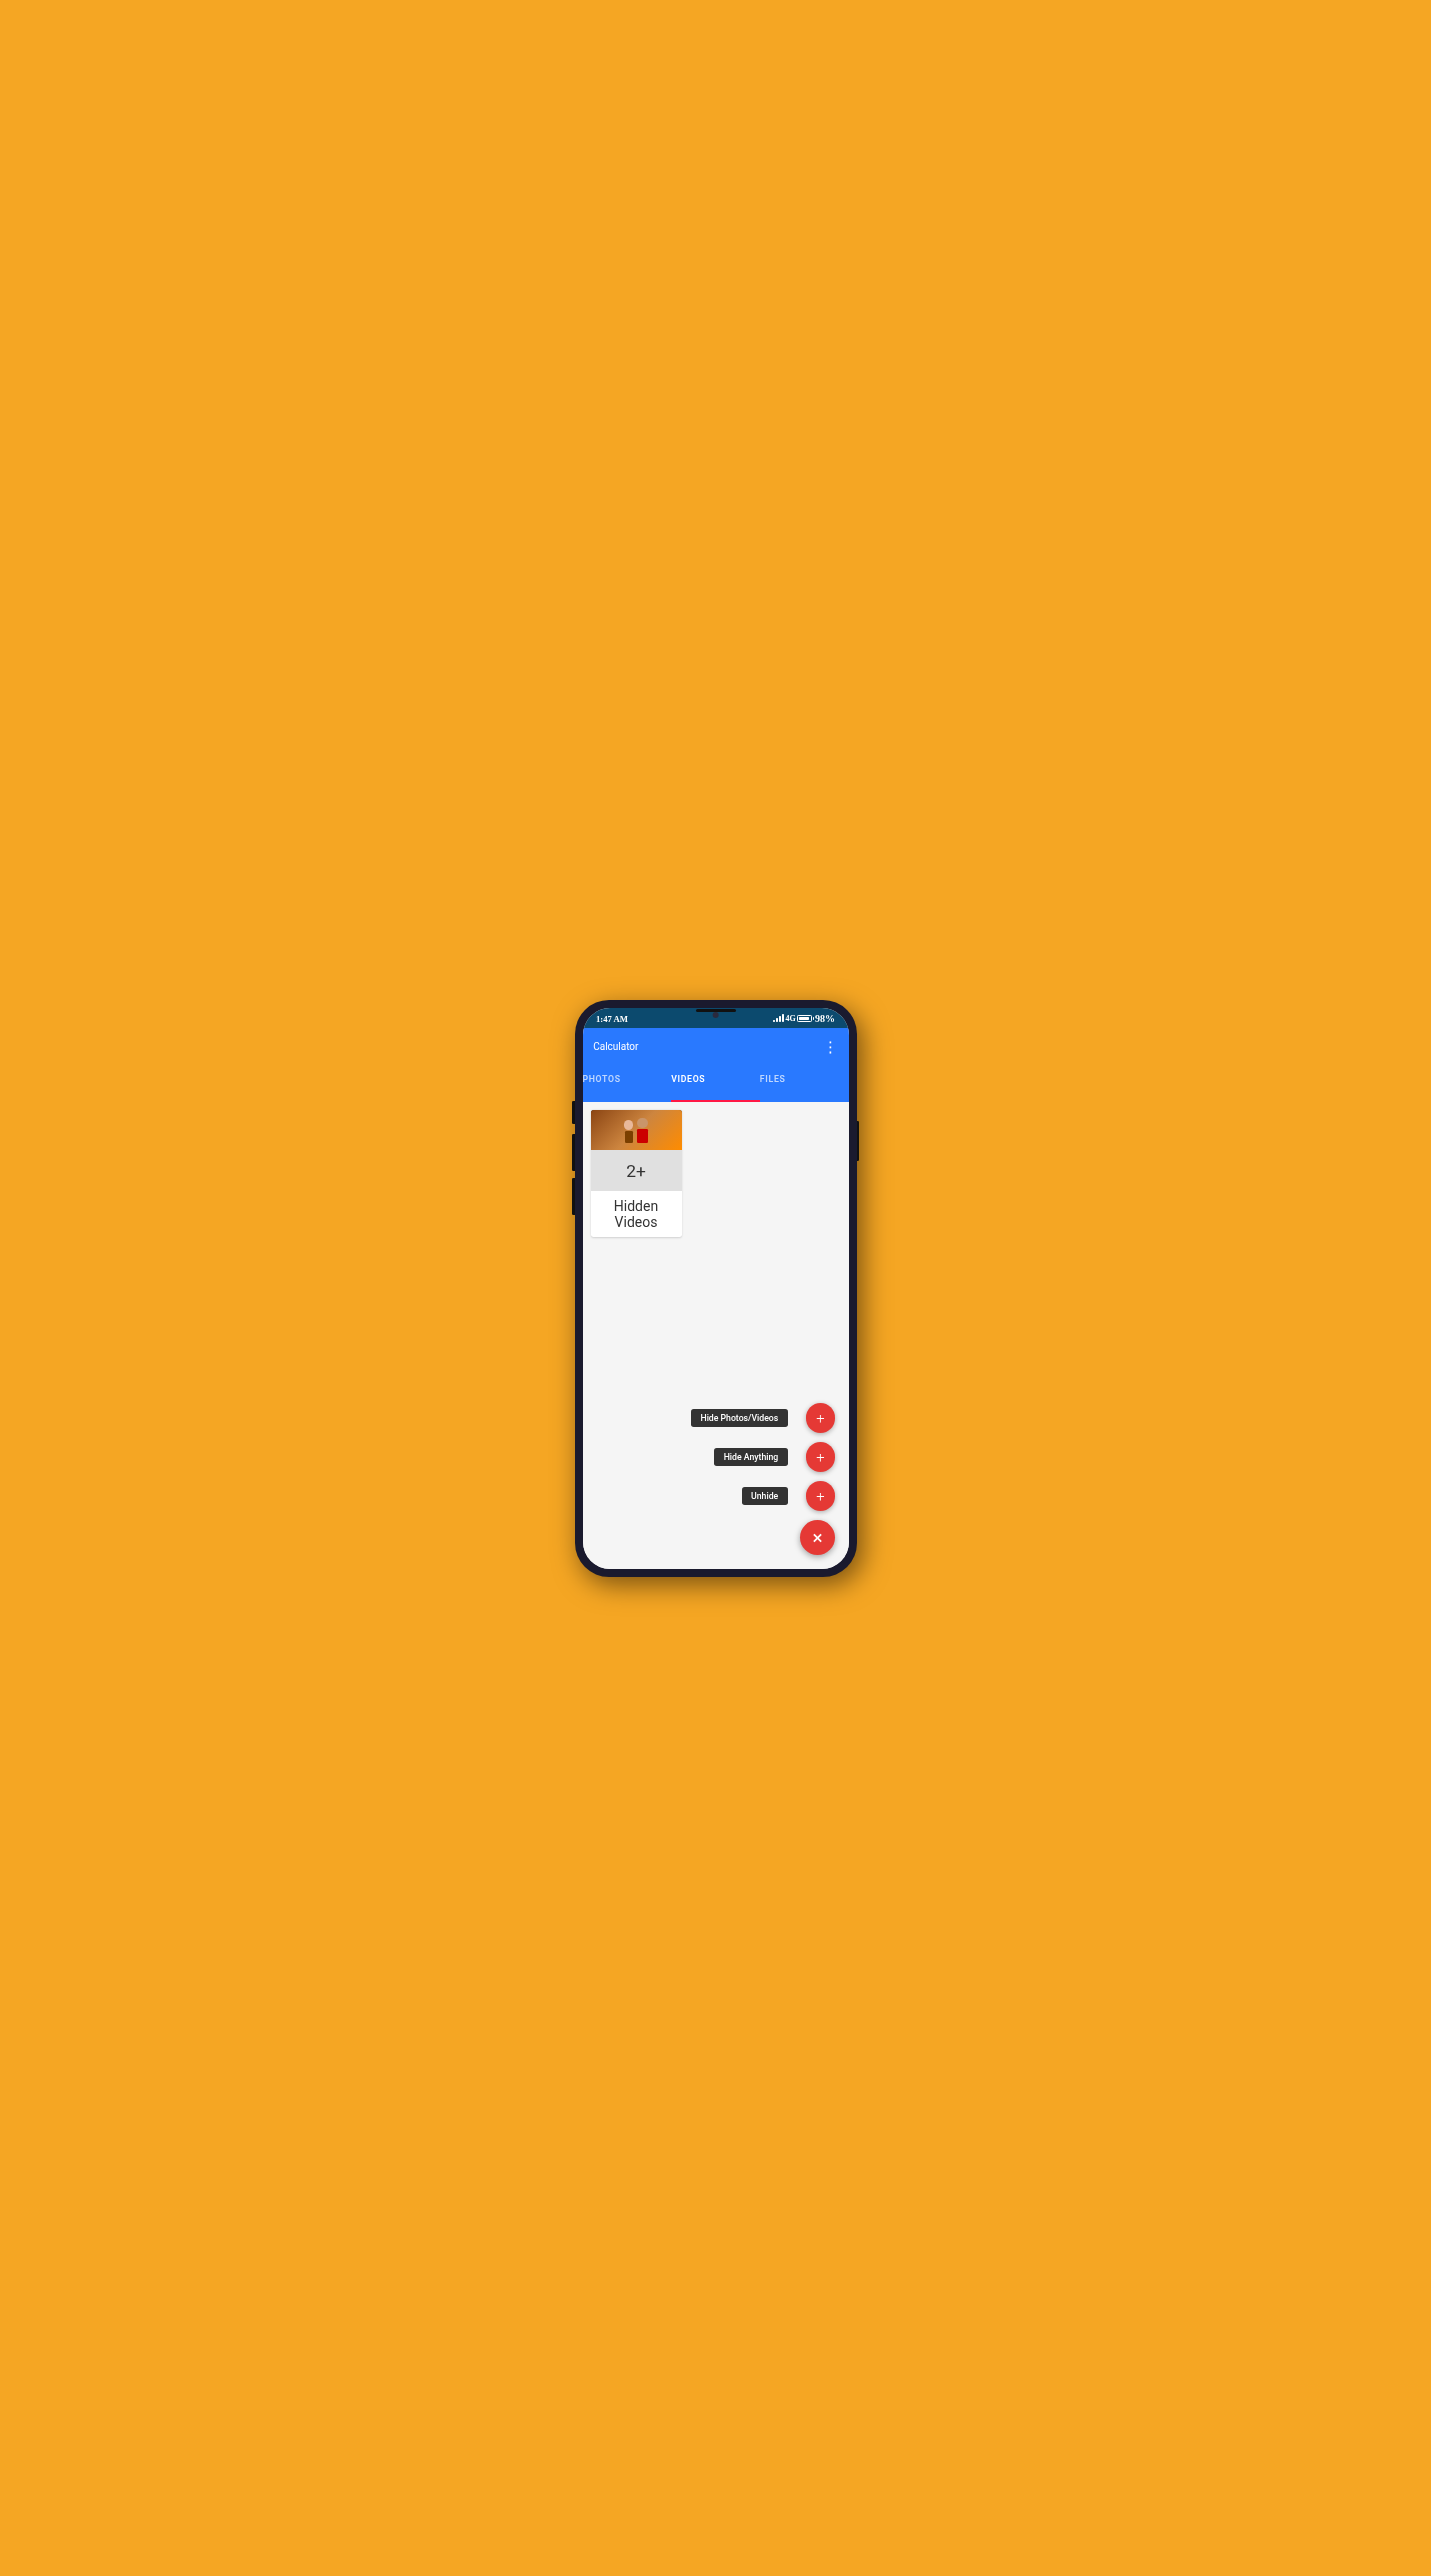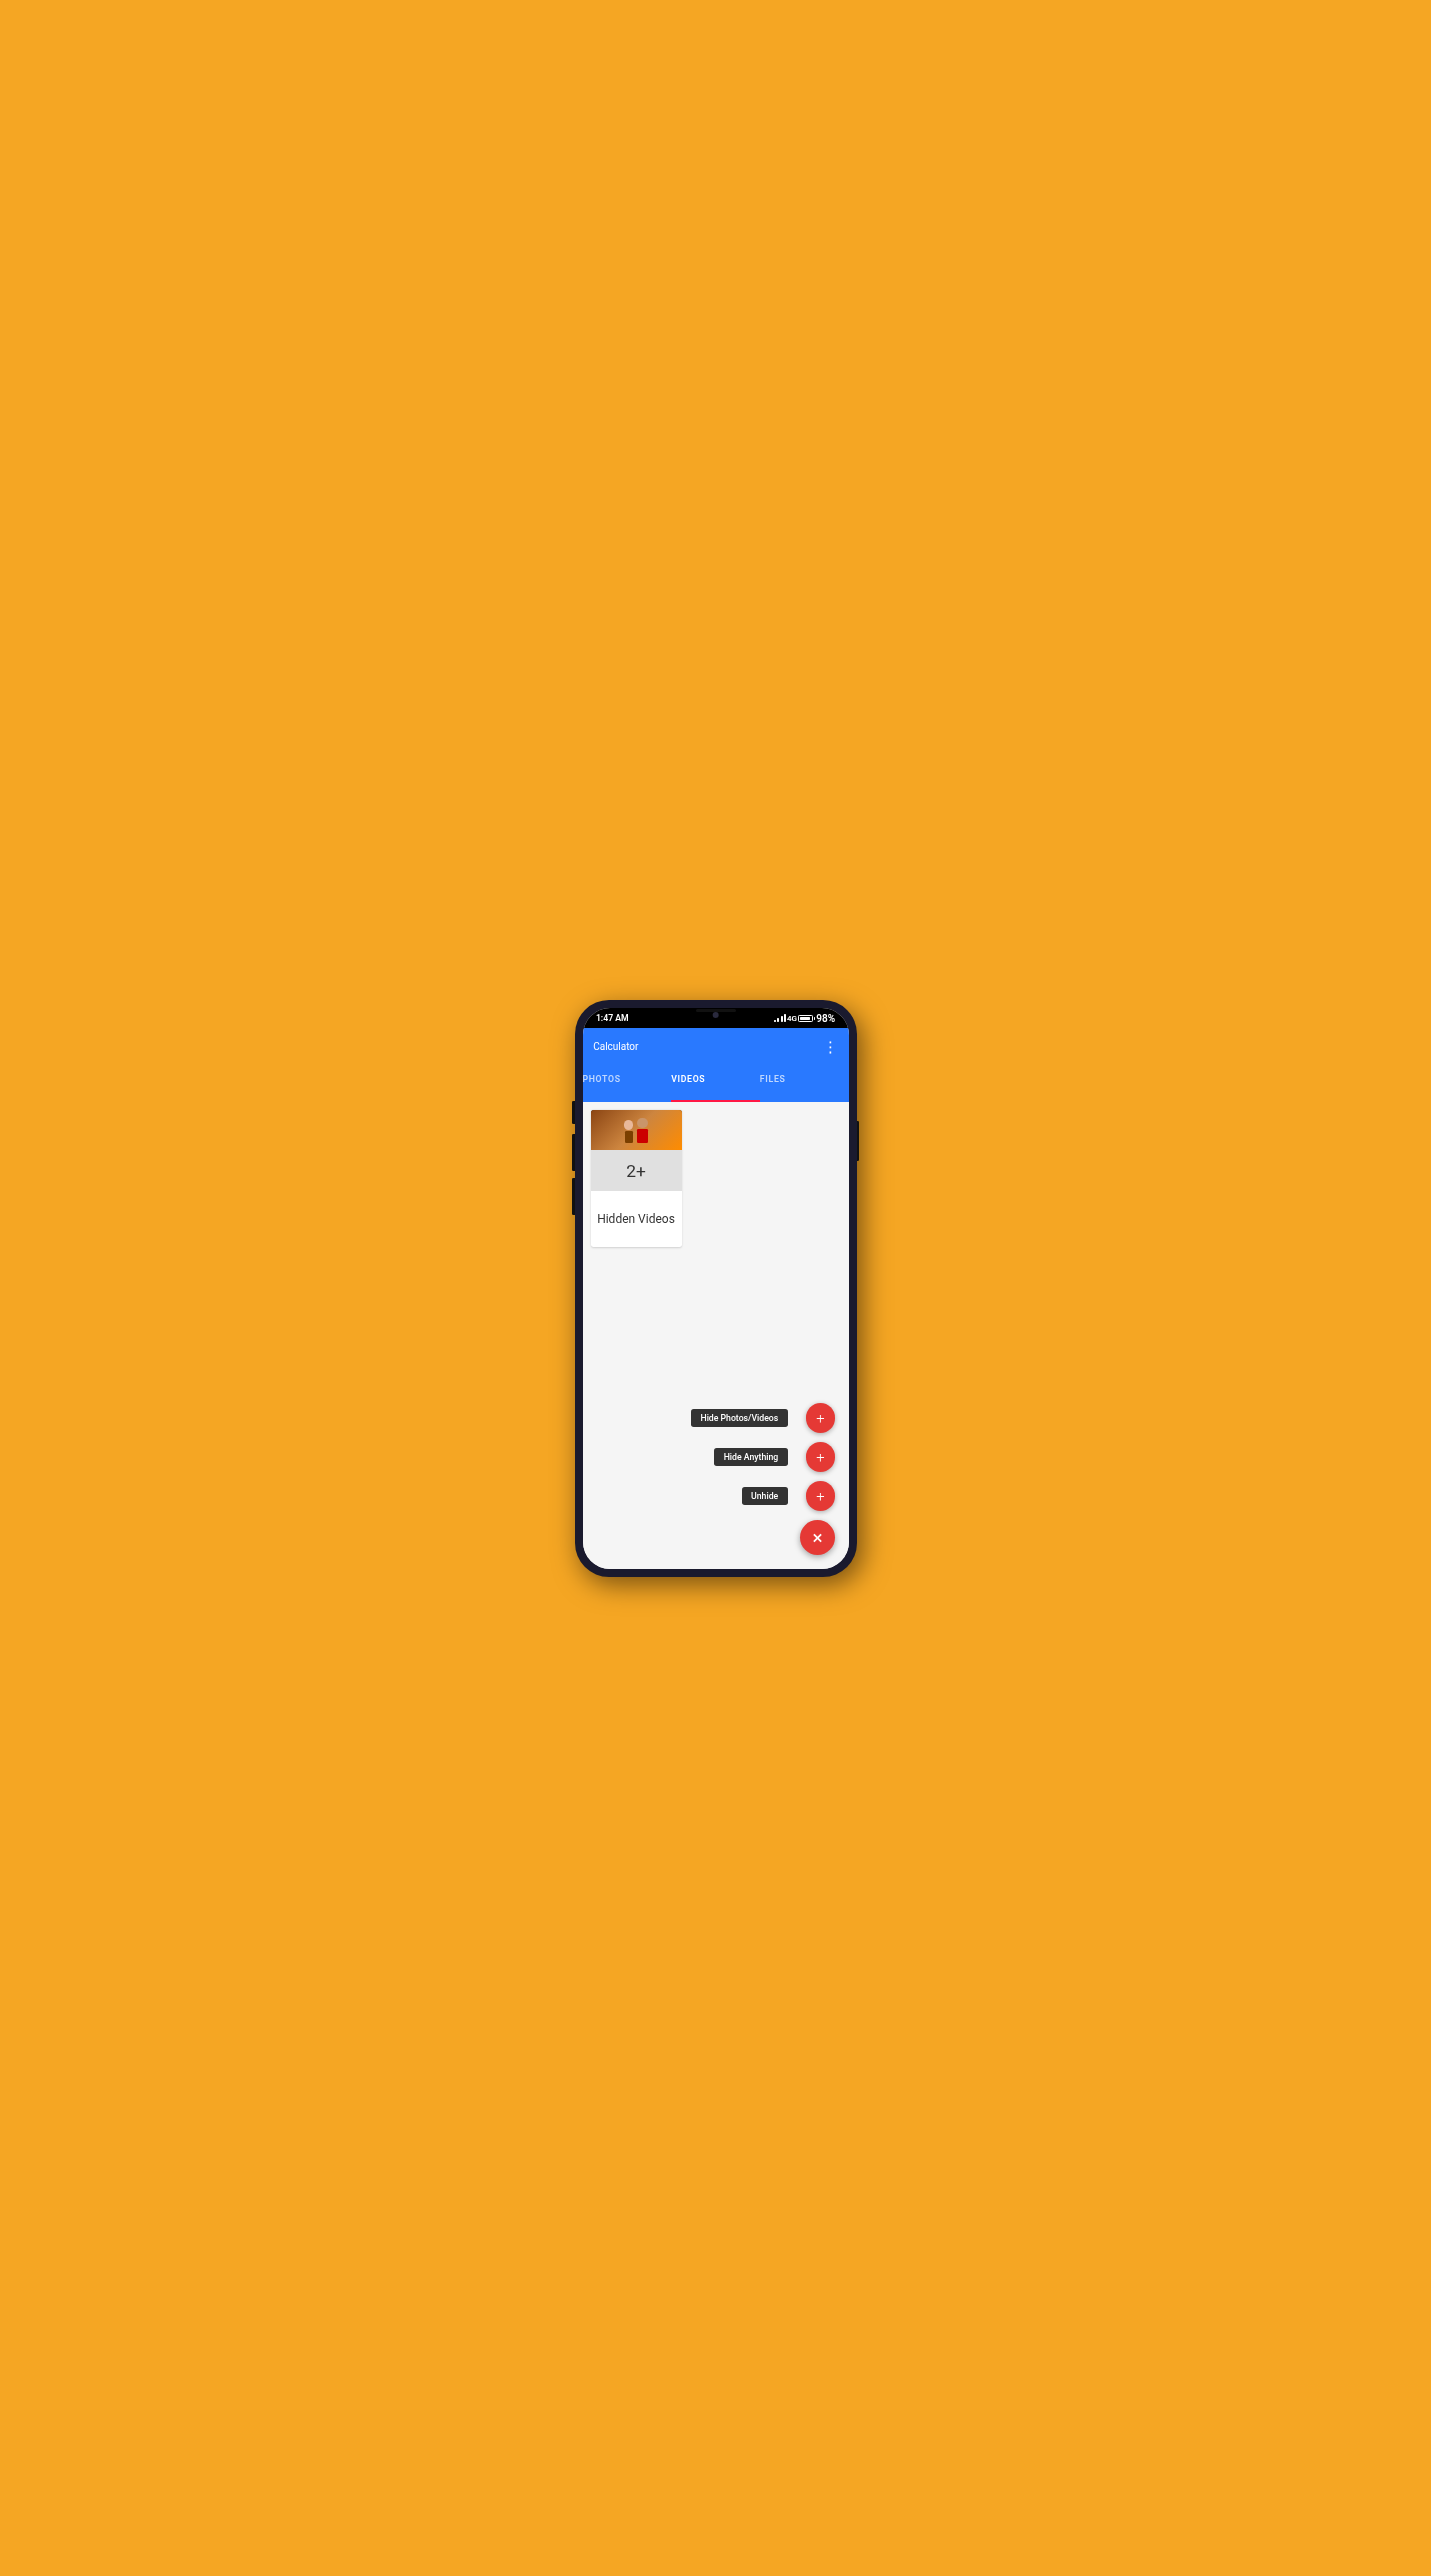--- a/index.html
+++ b/index.html
@@ -28,26 +28,27 @@
       height: 100%;
       background: #f0f0f0;
       border-radius: 27px;
       overflow: hidden;
       display: flex;
       flex-direction: column;
     }
 
     
     .status-bar {
-      background: #000000;
+      background: #0c4a6e;
       padding: 5.4px 13.4px 4px;
       display: flex;
       justify-content: space-between;
-      align-items: flex-start;
+      align-items: flex-end;
       flex-shrink: 0;
+      font-family: Liberation Serif, serif;
     }
 
     .status-time {
       color: white;
       font-size: 8.7px;
       font-weight: 600;
     }
 
     .status-icons {
       display: flex;
@@ -229,22 +230,22 @@
       justify-content: center;
     }
 
     .count-badge {
       font-size: 17.4px;
       font-weight: 400;
       color: #333;
     }
 
     .video-label {
-      padding: 21px 4px;
-      font-size: 12px;
+      padding: 7px 4px;
+      font-size: 14px;
       color: #333;
       text-align: center;
     }
 
     
     .fab-container {
       position: absolute;
       bottom: 13.4px;
       right: 13.4px;
       display: flex;

